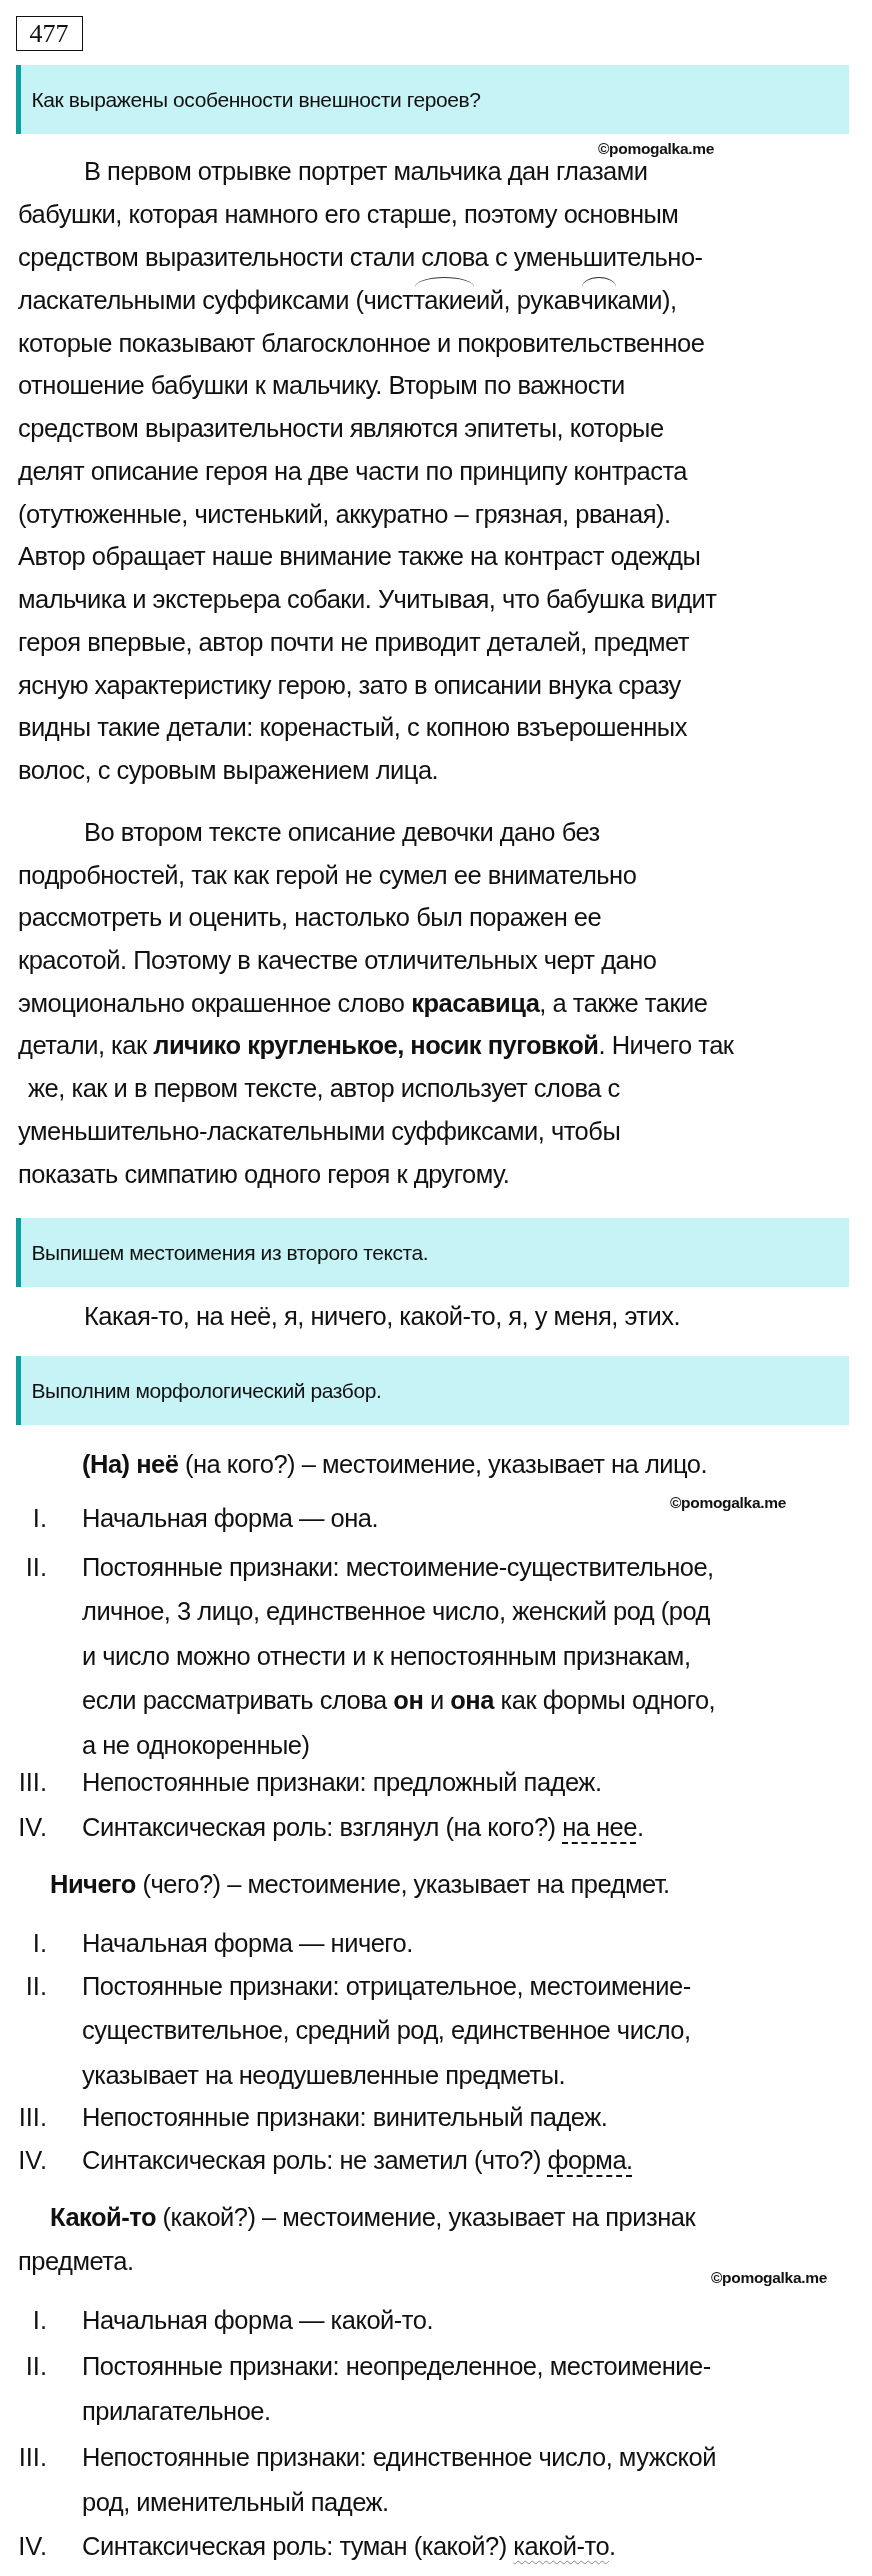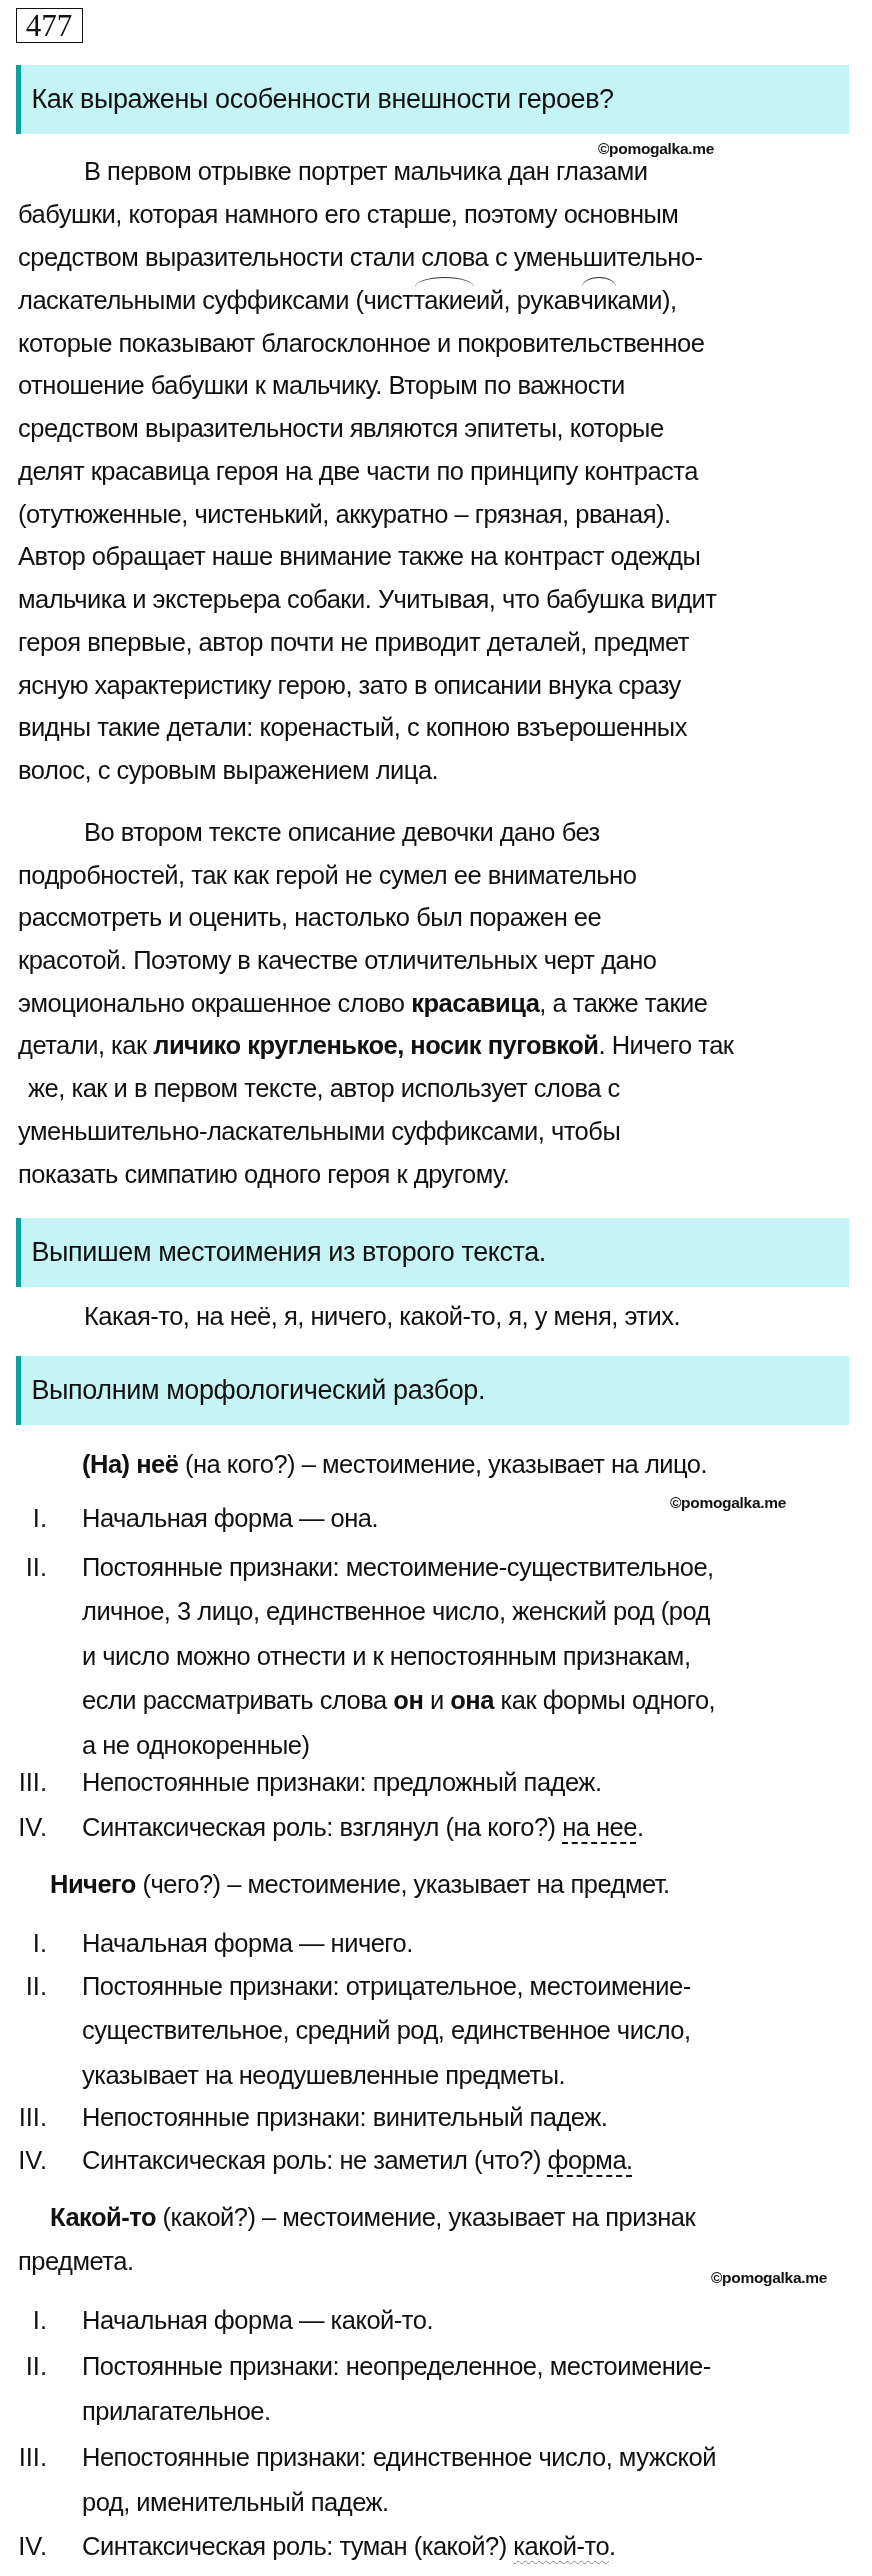--- a/index.html
+++ b/index.html
@@ -1,24 +1,24 @@
 <!DOCTYPE html>
 <html style="font-size:14.5px"><head>
 <meta charset="utf-8">
 <style>
   html, body { margin: 0; padding: 0; background: #ffffff; }
   body { width: 873px; height: 2576px; position: relative; overflow: hidden;
          font-family: "Liberation Sans", sans-serif; color: #111111; }
-  .num-box { position: absolute; left: 15.5px; top: 8px; width: 65px; height: 33px;
+  .num-box { position: absolute; left: 15.5px; top: 16px; width: 65px; height: 33px;
              border: 1.8px solid #111; font-family: "Liberation Serif", serif;
-             font-size: 31px; line-height: 33px; text-align: center; }
+             font-size: 26px; line-height: 33px; text-align: center; }
   .heading { position: absolute; left: 15.5px; width: 833px; height: 69px;
              background: #c6f3f6; border-left: 5.5px solid #0f9ea0; box-sizing: border-box; }
   .heading span { position: absolute; left: 11px; top: 0; line-height: 69px;
-             font-size: 27px; letter-spacing: -0.4px; white-space: nowrap; color: #111; text-align: center; }
+             font-size: 21px; letter-spacing: -0.4px; white-space: nowrap; color: #111; text-align: center; }
   .line { position: absolute; white-space: nowrap; font-size: 25.5px; line-height: 36px;
           letter-spacing: -0.5px; }
   .wm { position: absolute; font-size: 15.5px; font-weight: bold; white-space: nowrap;
         letter-spacing: -0.3px; color: #111; }
   .roman { position: absolute; font-size: 25.5px; line-height: 36px; text-align: right; width: 36px; }
   b { font-weight: bold; }
   .u-dash { text-decoration: underline dashed; text-underline-offset: 5.5px; text-decoration-thickness: 1.8px; }
   .u-wavy { text-decoration: underline wavy #888; text-underline-offset: 4.5px; text-decoration-thickness: 0.9px; }
   .arc { position: relative; display: inline-block; }
   .arc::before { content: ""; position: absolute; left: 1.8px; right: 1.8px; top: -5.5px; height: 9px;
@@ -38,21 +38,21 @@
 <div>
   <div class="line" style="left:84px;top:153px">В первом отрывке портрет мальчика дан глазами</div>
   <div class="line" style="left:18px;top:196px">бабушки, которая намного его старше, поэтому основным</div>
   <div class="line" style="left:18px;top:239px">средством выразительности стали слова с уменьшительно-</div>
   <div class="line" style="left:18px;top:282px">
     <span>ласкательными суффиксами (</span><span>чист</span><span class="arc">такие</span><span>ий, </span><span>рукав</span><span class="arc">чик</span><span>ами),</span>
   </div>
   <div class="line" style="left:18px;top:325px">которые показывают благосклонное и покровительственное</div>
   <div class="line" style="left:18px;top:367px">отношение бабушки к мальчику. Вторым по важности</div>
   <div class="line" style="left:18px;top:410px">средством выразительности являются эпитеты, которые</div>
-  <div class="line" style="left:18px;top:453px">делят красавица героя на две части по принципу контраста</div>
+  <div class="line" style="left:18px;top:453px">делят описание героя на две части по принципу контраста</div>
   <div class="line" style="left:18px;top:496px">(отутюженные, чистенький, аккуратно – грязная, рваная).</div>
   <div class="line" style="left:18px;top:538px">Автор обращает наше внимание также на контраст одежды</div>
   <div class="line" style="left:18px;top:581px">мальчика и экстерьера собаки. Учитывая, что бабушка видит</div>
   <div class="line" style="left:18px;top:624px">героя впервые, автор почти не приводит деталей, предмет</div>
   <div class="line" style="left:18px;top:667px">ясную характеристику герою, зато в описании внука сразу</div>
   <div class="line" style="left:18px;top:709px">видны такие детали: коренастый, с копною взъерошенных</div>
   <div class="line" style="left:18px;top:752px">волос, с суровым выражением лица.</div>
 </div>
 
 <div>

